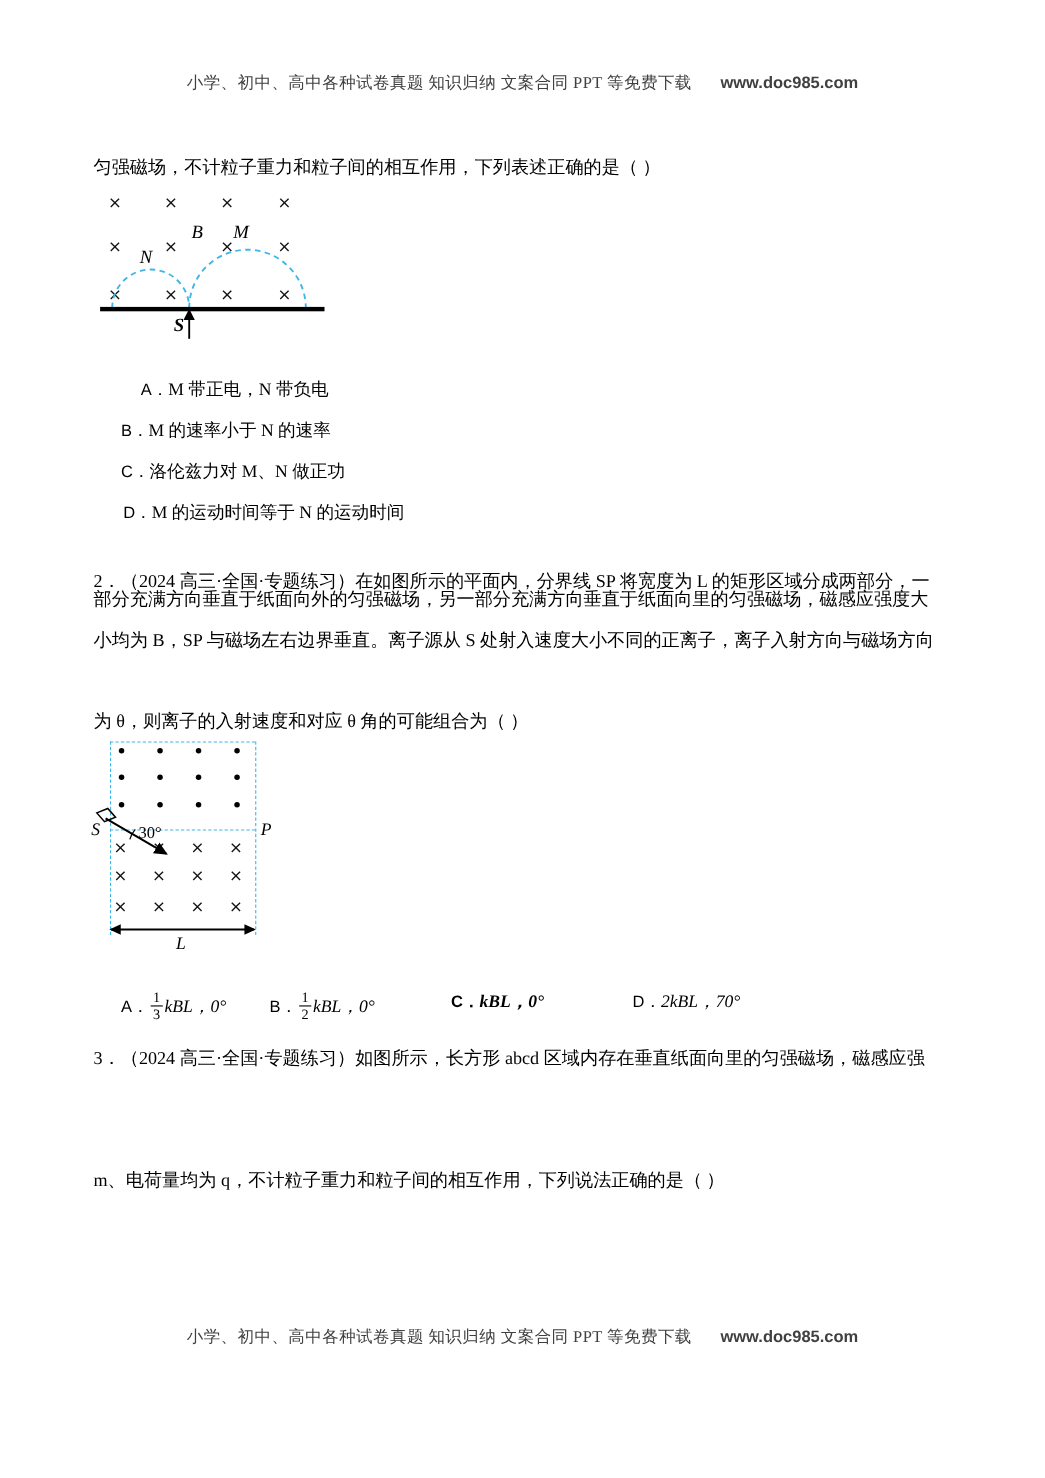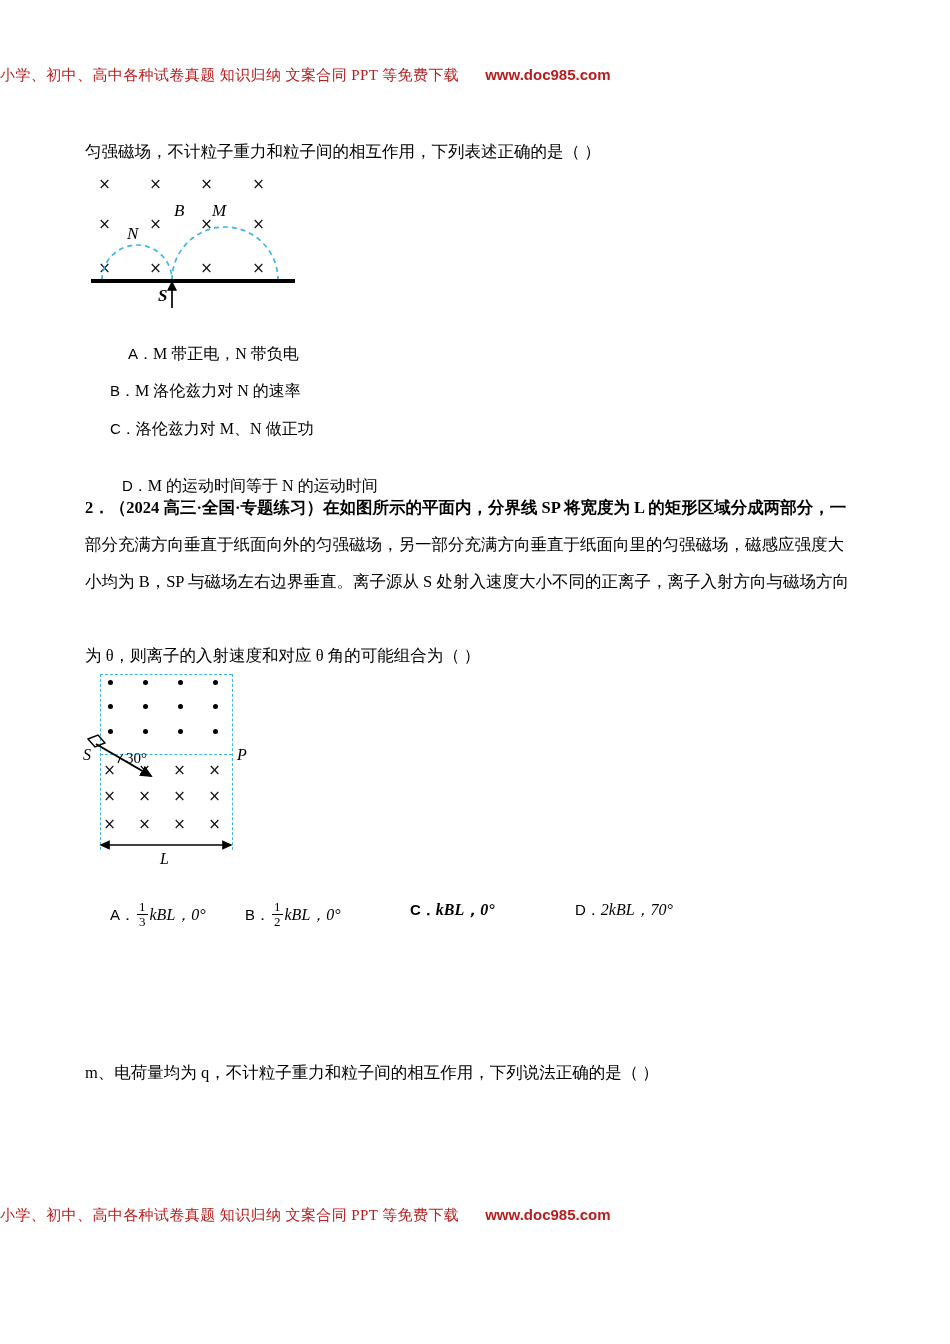--- a/index.html
+++ b/index.html
@@ -20,24 +20,24 @@
     position: relative;
     width: 950px;
     height: 1344px;
   }
 
   
   .watermark {
     position: absolute;
     left: 0;
     width: 950px;
-    text-align: left;
+    text-align: center;
     font-size: 15px;
     letter-spacing: 0.4px;
-    color: #b91c1c;
+    color: #404040;
     font-family: "Liberation Serif", "DejaVu Serif", serif;
     white-space: nowrap;
   }
   .watermark .site {
     font-family: "Liberation Sans", sans-serif;
     font-weight: bold;
     margin-left: 26px;
     letter-spacing: 0;
   }
   .header-wm { top: 66px; }
@@ -184,30 +184,30 @@
         </marker>
       </defs>
       <line x1="87" y1="140" x2="87" y2="114" stroke="#000" stroke-width="1.7" marker-end="url(#ah1)"></line>
     </svg>
   </div>
 
   <div class="opt" style="left:110px; top:344px;margin-left:18px;">
     <span class="tag">A．</span><span>M 带正电，N 带负电</span>
   </div>
   <div class="opt" style="left:110px; top:381px;">
-    <span class="tag">B．</span><span>M 洛伦兹力对 N 的速率</span>
+    <span class="tag">B．</span><span>M 的速率小于 N 的速率</span>
   </div>
   <div class="opt" style="left:110px; top:419px;">
     <span class="tag">C．</span><span>洛伦兹力对 M、N 做正功</span>
   </div>
-  <div class="opt" style="left:122px; top:456px;margin-top:20px;">
+  <div class="opt" style="left:112px; top:456px;">
     <span class="tag">D．</span><span>M 的运动时间等于 N 的运动时间</span>
   </div>
 
-  <div class="qline" style="left:85px; top:497px;font-weight:bold;">
+  <div class="qline" style="left:85px; top:518px;">
     <span>2．</span><span>（2024 高三·全国·专题练习）</span><span>在如图所示的平面内，分界线 SP 将宽度为 L 的矩形区域分成两部分，一</span>
   </div>
   <div class="qline" style="left:85px; top:534px;">部分充满方向垂直于纸面向外的匀强磁场，另一部分充满方向垂直于纸面向里的匀强磁场，磁感应强度大</div>
   <div class="qline" style="left:85px; top:571px;">小均为 B，SP 与磁场左右边界垂直。离子源从 S 处射入速度大小不同的正离子，离子入射方向与磁场方向</div>
   <div class="qline" style="left:85px; top:645px;">为 θ，则离子的入射速度和对应 θ 角的可能组合为（      ）</div>
 
   <div class="fig2">
 
     <div class="dashv" style="left:15px;  top:6px;  height:176px;"></div>
     <div class="dashv" style="left:147px; top:6px;  height:176px;"></div>
@@ -278,19 +278,22 @@
   <div class="opt" style="left:245px; top:900px;">
     <span class="tag">B．</span><span class="frac"><span class="num">1</span><span class="den">2</span></span><i>kBL，0°</i>
   </div>
   <div class="opt" style="left:410px; top:900px;font-weight:bold;">
     <span class="tag">C．</span><i>kBL，0°</i>
   </div>
   <div class="opt" style="left:575px; top:900px;">
     <span class="tag">D．</span><i>2kBL，70°</i>
   </div>
 
+  <div class="qline" style="left:85px; top:951px;">
+    <span>3．</span><span>（2024 高三·全国·专题练习）</span><span>如图所示，长方形 abcd 区域内存在垂直纸面向里的匀强磁场，磁感应强</span>
+  </div>
   <div class="qline" style="left:85px; top:1062px;">m、电荷量均为 q，不计粒子重力和粒子间的相互作用，下列说法正确的是（      ）</div>
 
   <div class="watermark footer-wm">
     <span>小学、初中、高中各种试卷真题  知识归纳  文案合同  PPT 等免费下载</span><span class="site">www.doc985.com</span>
   </div>
 
 </div>
 
 </body></html>

